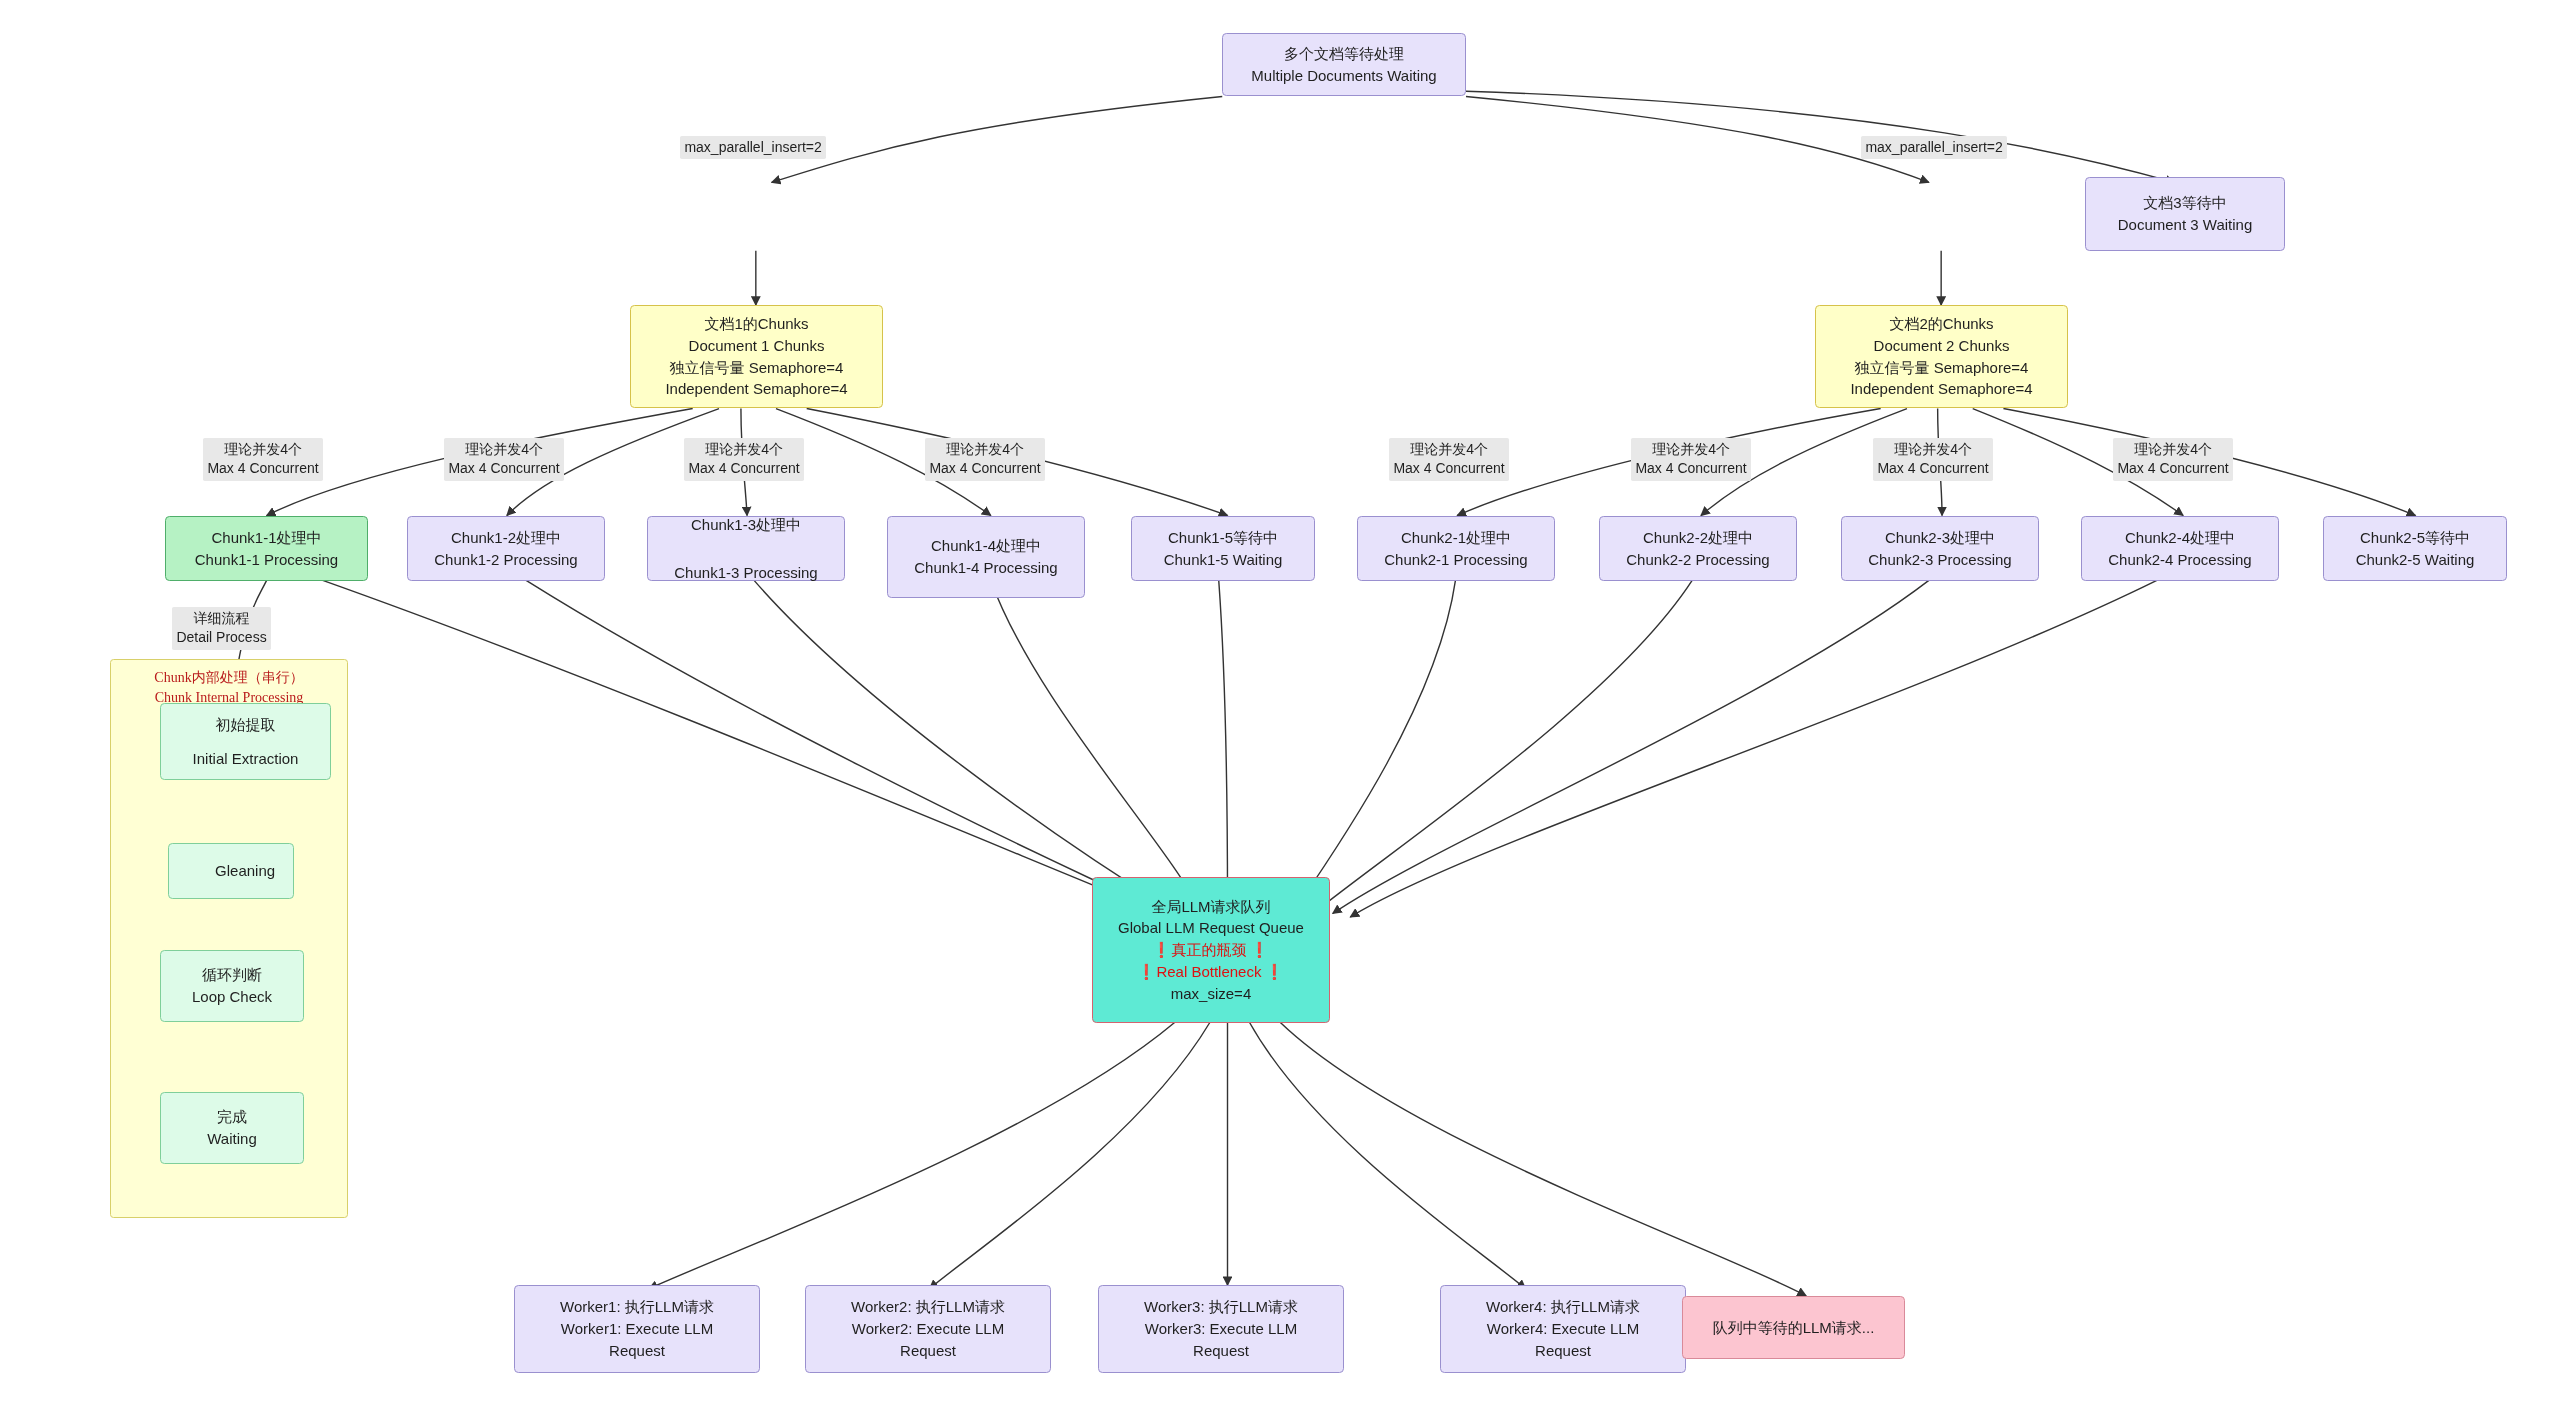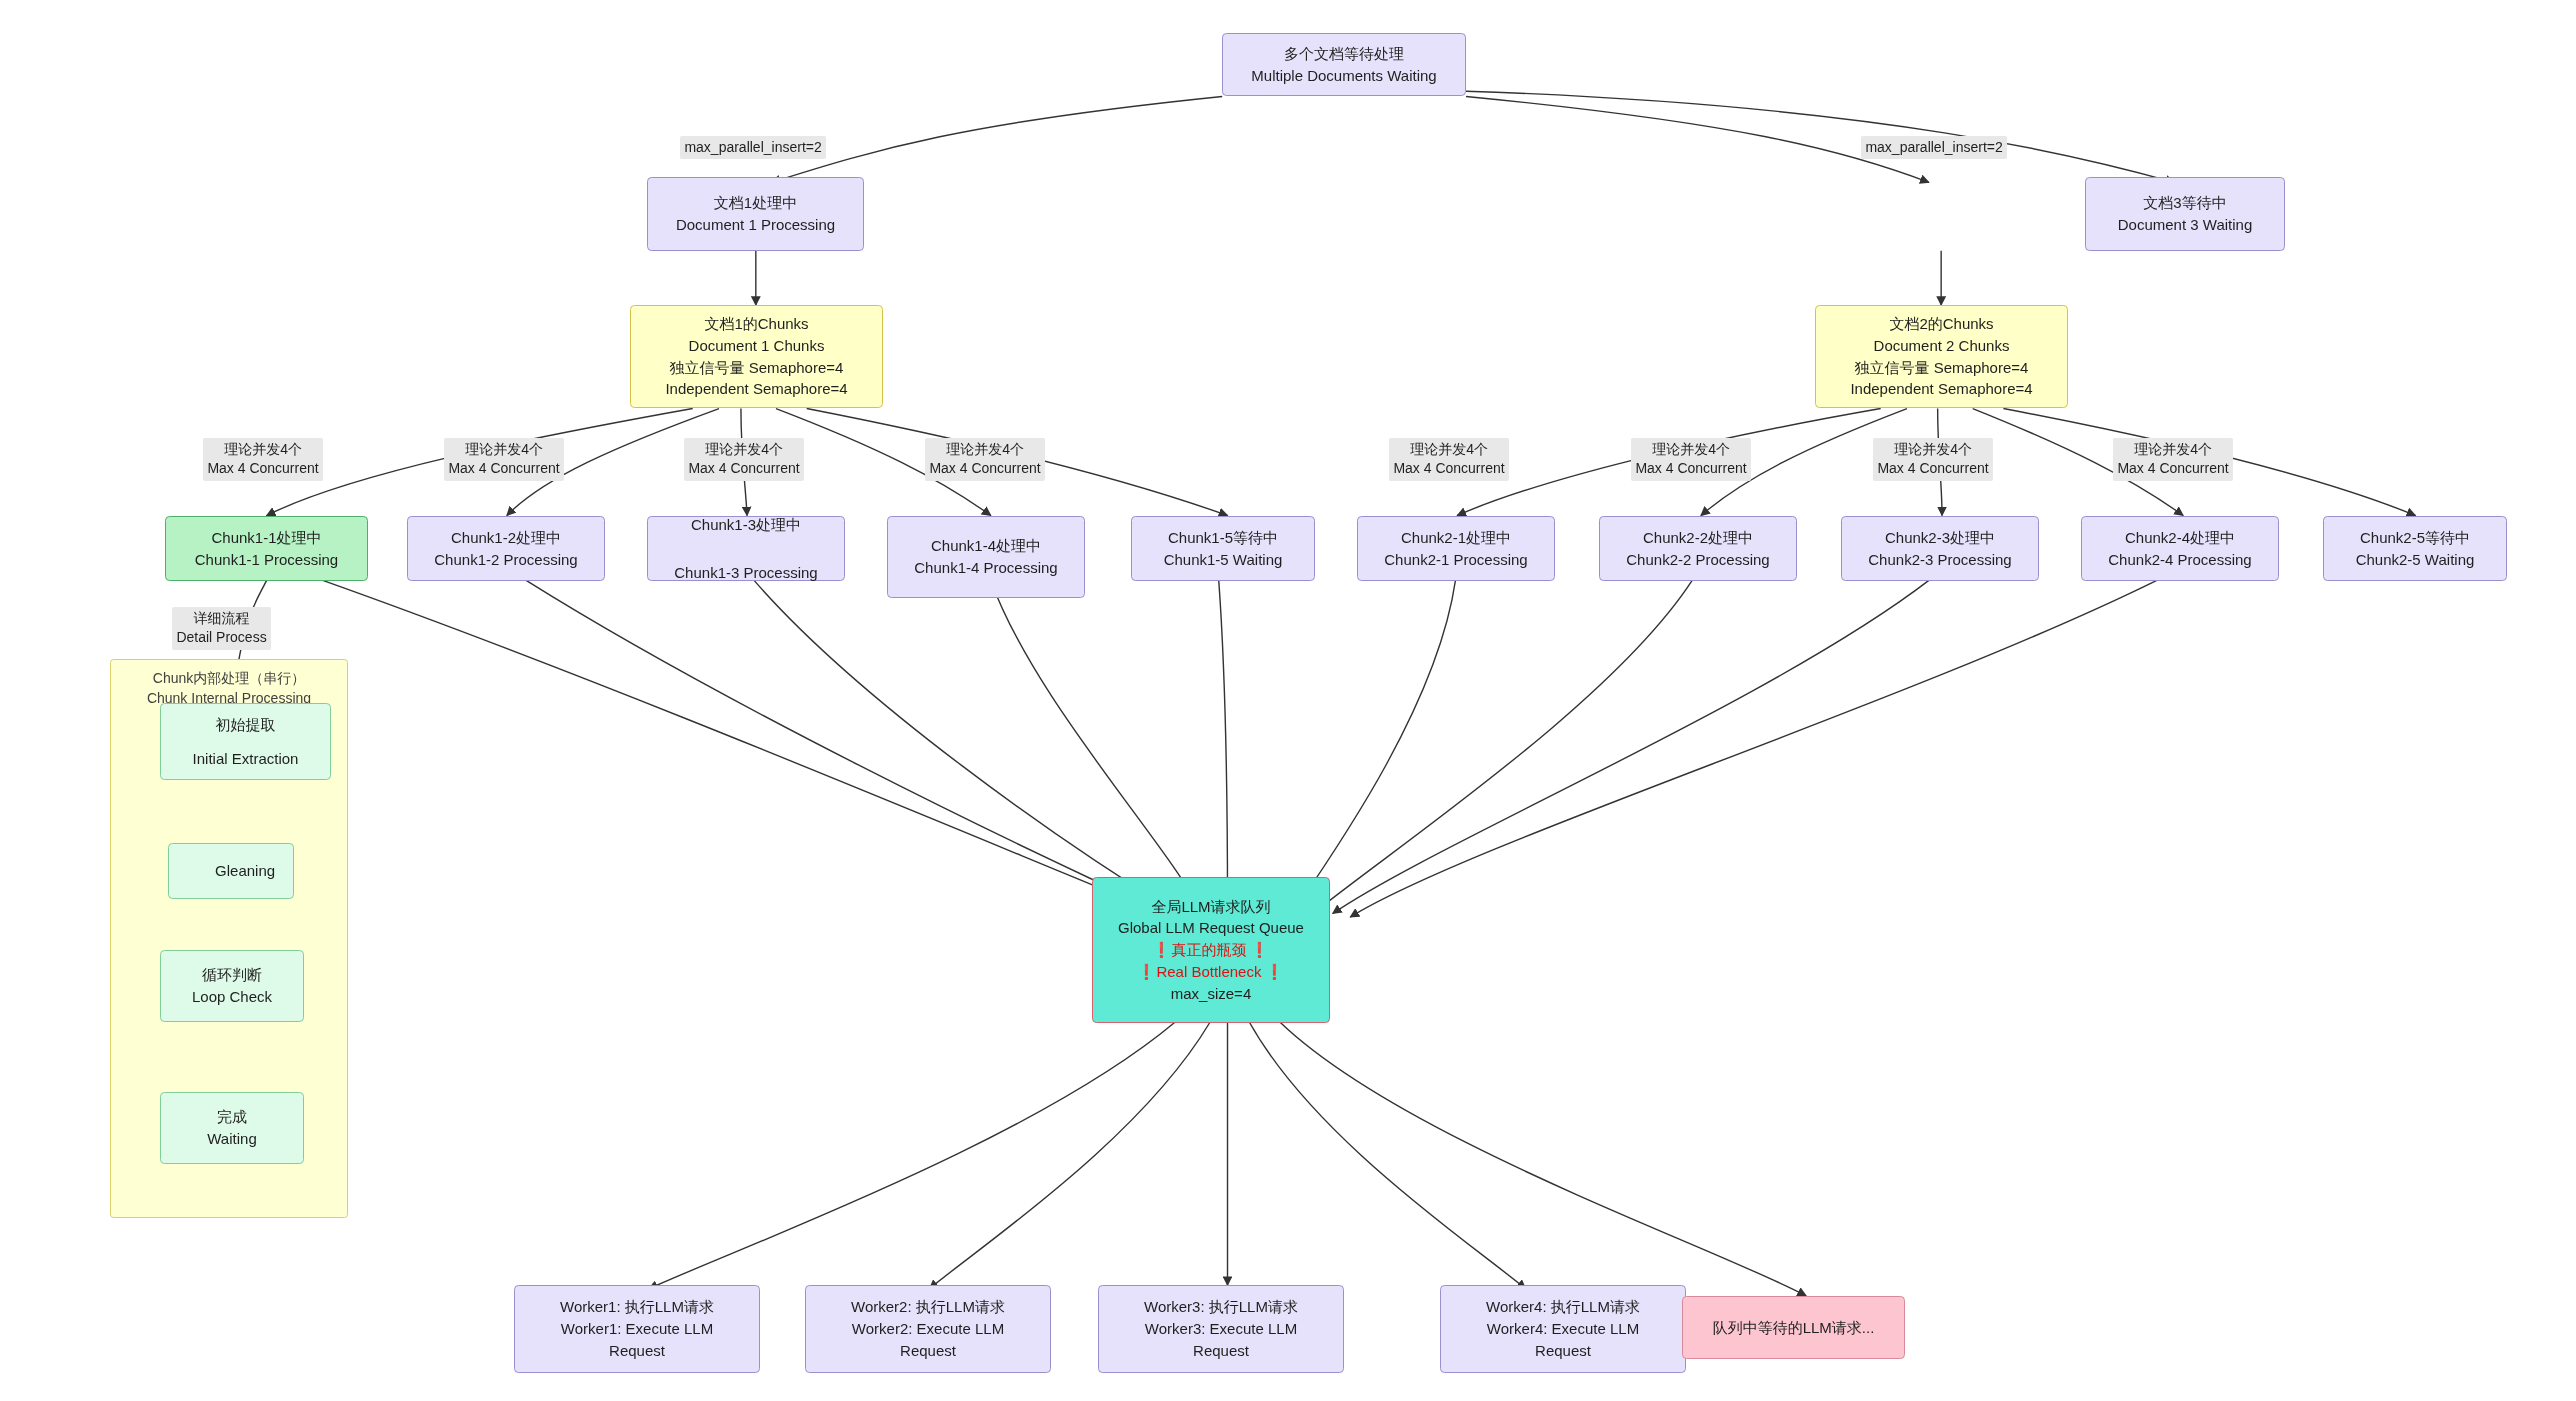--- a/index.html
+++ b/index.html
@@ -62,24 +62,25 @@
   .subgraph {
     position: absolute;
     box-sizing: border-box;
     background: #ffffd4;
     border: 1.1px solid #d8d06a;
     border-radius: 3.5px;
   }
   .subgraph-title {
     position: absolute;
     font-size: 14px;
-    color: #404040;
+    color: #b91c1c;
     text-align: center;
     line-height: 1.45;
     white-space: nowrap;
+    font-family: Liberation Serif, serif;
   }
   .bottleneck-mark { color: #d11; }
 </style>
 </head>
 <body>
 
 <div id="canvas">
 
   <svg id="edges" viewBox="0 0 2938 1598">
     <defs>
@@ -138,24 +139,20 @@
     <span class="line">Multiple Documents Waiting</span>
   </div>
 
   <div class="edge-label" style="left:680px; top:136px;">
     <span>max_parallel_insert=2</span>
   </div>
   <div class="edge-label" style="left:1861px; top:136px;">
     <span>max_parallel_insert=2</span>
   </div>
 
-  <div class="node n-purple" style="left:647px; top:177px; width:217px; height:74px;">
-    <span class="line">文档1处理中</span>
-    <span class="line">Document 1 Processing</span>
-  </div>
   <div class="node n-purple" style="left:2085px; top:177px; width:200px; height:74px;">
     <span class="line">文档3等待中</span>
     <span class="line">Document 3 Waiting</span>
   </div>
 
   <div class="node n-yellow" style="left:630px; top:305px; width:253px; height:103px;">
     <span class="line">文档1的Chunks</span>
     <span class="line">Document 1 Chunks</span>
     <span class="line">独立信号量 Semaphore=4</span>
     <span class="line">Independent Semaphore=4</span>

